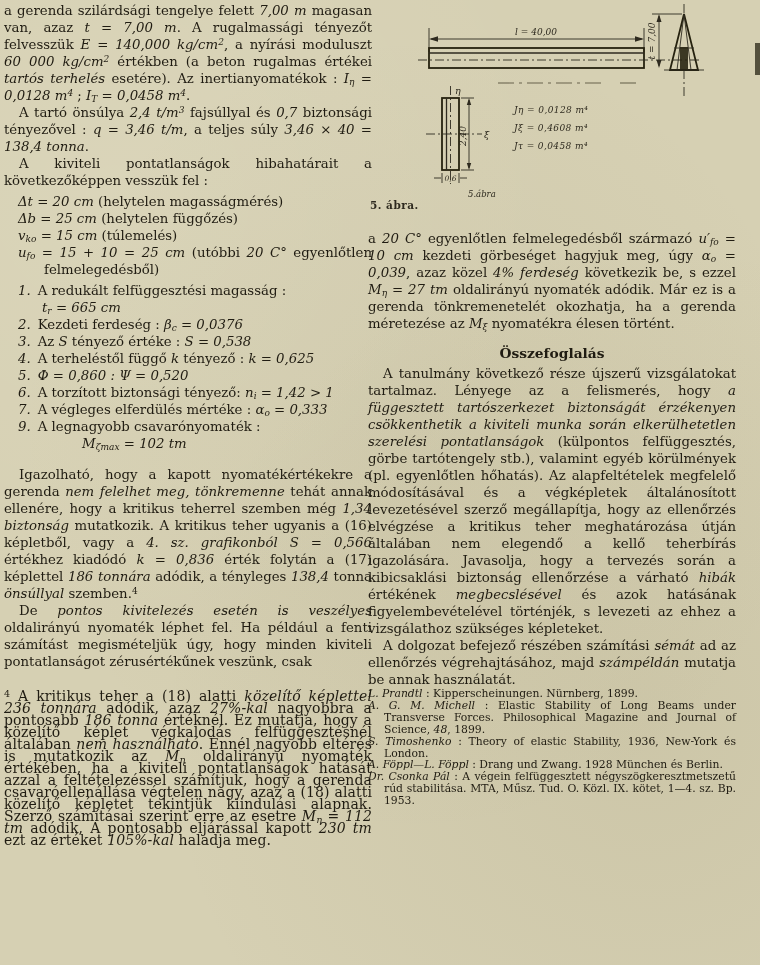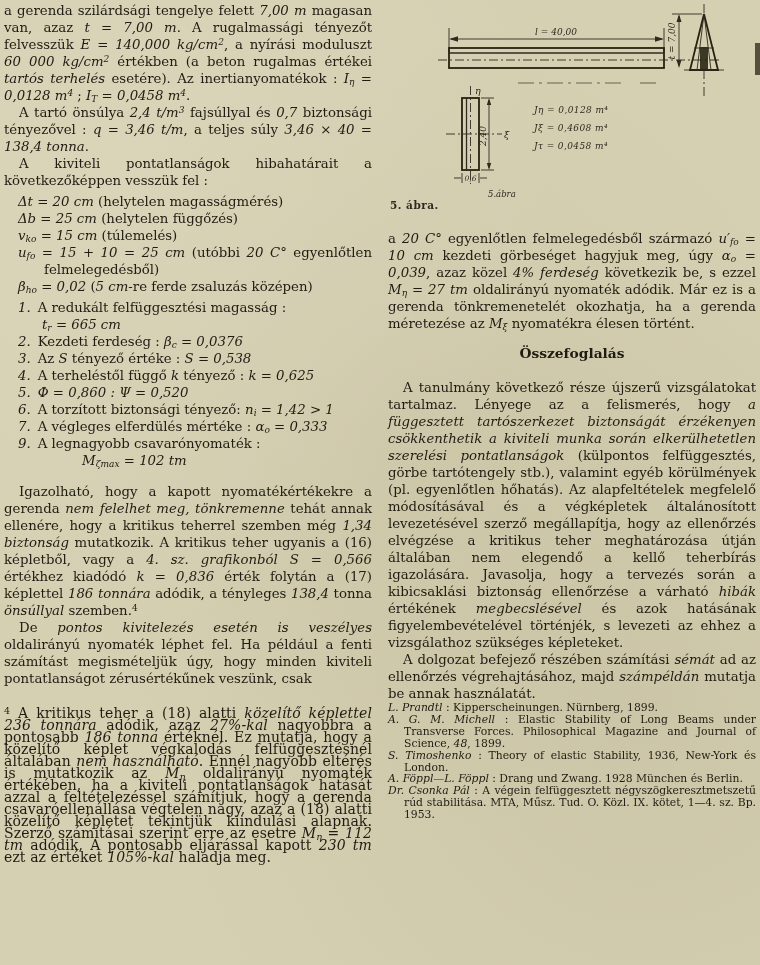--- a/index.html
+++ b/index.html
@@ -9,37 +9,37 @@
     background-image:
       radial-gradient(circle at 15% 20%, rgba(255,255,240,.10), transparent 45%),
       radial-gradient(circle at 85% 75%, rgba(120,110,70,.10), transparent 50%),
       radial-gradient(circle at 55% 45%, rgba(110,100,60,.06), transparent 60%);
     font-family:"DejaVu Serif", serif;
     color:#201c12;
   }
   .col{position:absolute;top:0;width:368px;text-align:justify;
        font-size:13.3px;line-height:17px;}
   .col.left{left:4px;top:2px;}
-  .col.right{left:388px;top:0;}
+  .col.right{left:368px;top:0;}
   p{margin:0;text-indent:15px;}
   p.noind{text-indent:0;}
   sup{font-size:68%;line-height:0;vertical-align:baseline;position:relative;top:-0.45em;}
   sub{font-size:68%;line-height:0;vertical-align:baseline;position:relative;top:0.25em;}
   .errlist{margin:4px 0 4px 0;}
   .err{padding-left:40px;text-indent:-26px;}
   .steps{margin:4px 0 14px 0;padding-left:14px;}
   .step{padding-left:24px;text-indent:-24px;}
   .stepnum{font-style:italic;padding-right:7px;}
   .cont{margin-left:72px;}
   .cont2{margin-left:40px;}
   .footnote{margin-top:20px;font-size:14px;line-height:12px;text-align:justify;
             letter-spacing:.1px;}
   .figure{position:relative;width:368px;height:230px;}
   h3{margin:0;text-indent:0;text-align:center;font-weight:bold;}
-  h3.sect{font-size:13.8px;margin:13px 0 17px 0;text-align:center;}
+  h3.sect{font-size:13.8px;margin:13px 0 3px 0;text-align:center;}
   h3.lit{font-size:12.6px;letter-spacing:2px;margin:12px 0 6px 0;}
   .bib{font-size:10.8px;line-height:11.9px;}
   .bibitem{padding-left:16px;text-indent:-16px;text-align:justify;}
   .edge-smudge{position:absolute;right:0;top:43px;width:5px;height:32px;
                background:#33301f;opacity:.8;}
   svg text{fill:#2e2a1f;font-family:"DejaVu Serif", serif;font-style:italic;}
   .ln{stroke:#2e2a1f;stroke-width:1.3;fill:none;}
   .lnb{stroke:#26220f;stroke-width:1.8;fill:none;}
   .thin{stroke:#2e2a1f;stroke-width:0.9;fill:none;}
   .dashdot{stroke:#2e2a1f;stroke-width:0.9;stroke-dasharray:9 3 2 3;fill:none;}
@@ -59,21 +59,20 @@
   <div class="col left">
     <p class="noind">a gerenda szilárdsági tengelye felett <i>7,00 m</i> magasan van, azaz <i>t = 7,00 m</i>. A rugalmassági tényezőt felvesszük <i>E = 140,000 kg/cm<sup>2</sup></i>, a nyírási moduluszt <i>60 000 kg/cm<sup>2</sup></i> értékben (a beton rugalmas értékei <i>tartós terhelés</i> esetére). Az inertianyomatékok&nbsp;: <i>I<sub>η</sub> = 0,0128 m<sup>4</sup></i>&nbsp;; <i>I<sub>T</sub> = 0,0458 m<sup>4</sup></i>.</p>
     <p>A tartó önsúlya <i>2,4 t/m<sup>3</sup></i> fajsúllyal és <i>0,7</i> biztonsági tényezővel&nbsp;: <i>q = 3,46 t/m</i>, a teljes súly <i>3,46 × 40 = 138,4 tonna</i>.</p>
     <p>A kiviteli pontatlanságok hibahatárait a következőképpen vesszük fel&nbsp;:</p>
 
     <div class="errlist">
       <div class="err"><i>Δt = 20 cm</i> (helytelen magasságmérés)</div>
       <div class="err"><i>Δb = 25 cm</i> (helytelen függőzés)</div>
       <div class="err"><i>v<sub>ko</sub> = 15 cm</i> (túlemelés)</div>
       <div class="err"><i>u<sub>fo</sub> = 15 + 10 = 25 cm</i> (utóbbi <i>20 C°</i> egyenlőtlen felmelegedésből)</div>
-      <div class="err"><i>β<sub>ho</sub> = 0,02</i> (<i>5 cm</i>-re ferde zsaluzás középen)</div>
     </div>
 
 
     <div class="steps">
       <div class="step"><span class="stepnum">1.</span><span>A redukált felfüggesztési magasság&nbsp;:<br><i>t<sub>r</sub> = 665 cm</i></span></div>
       <div class="step"><span class="stepnum">2.</span><span>Kezdeti ferdeség&nbsp;: <i>β<sub>c</sub> = 0,0376</i></span></div>
       <div class="step"><span class="stepnum">3.</span><span>Az <i>S</i> tényező értéke&nbsp;: <i>S = 0,538</i></span></div>
       <div class="step"><span class="stepnum">4.</span><span>A terheléstől függő <i>k</i> tényező&nbsp;: <i>k = 0,625</i></span></div>
       <div class="step"><span class="stepnum">5.</span><span><i>Φ = 0,860&nbsp;: Ψ = 0,520</i></span></div>
       <div class="step"><span class="stepnum">6.</span><span>A torzított biztonsági tényező: <i>n<sub>i</sub> = 1,42 &gt; 1</i></span></div>

